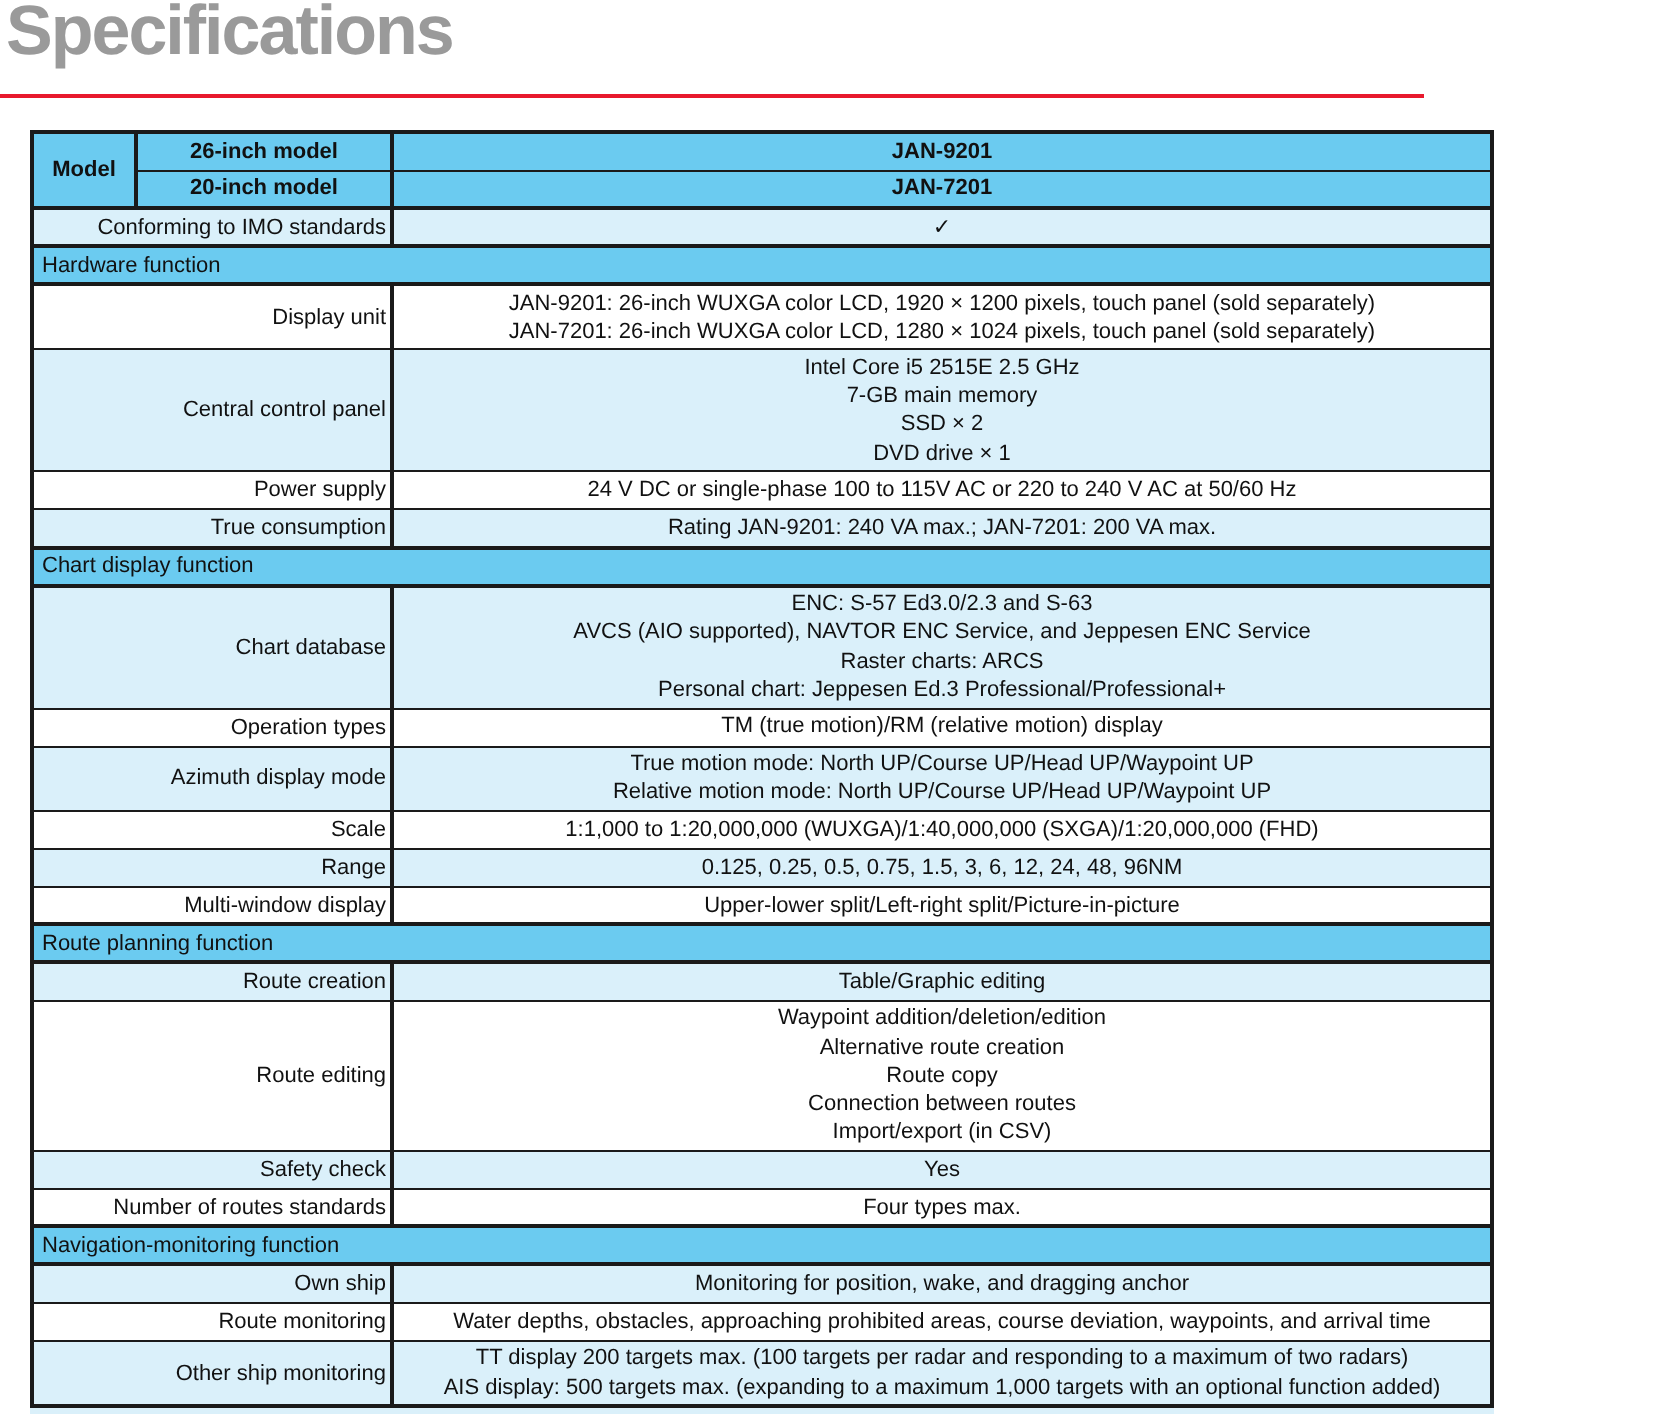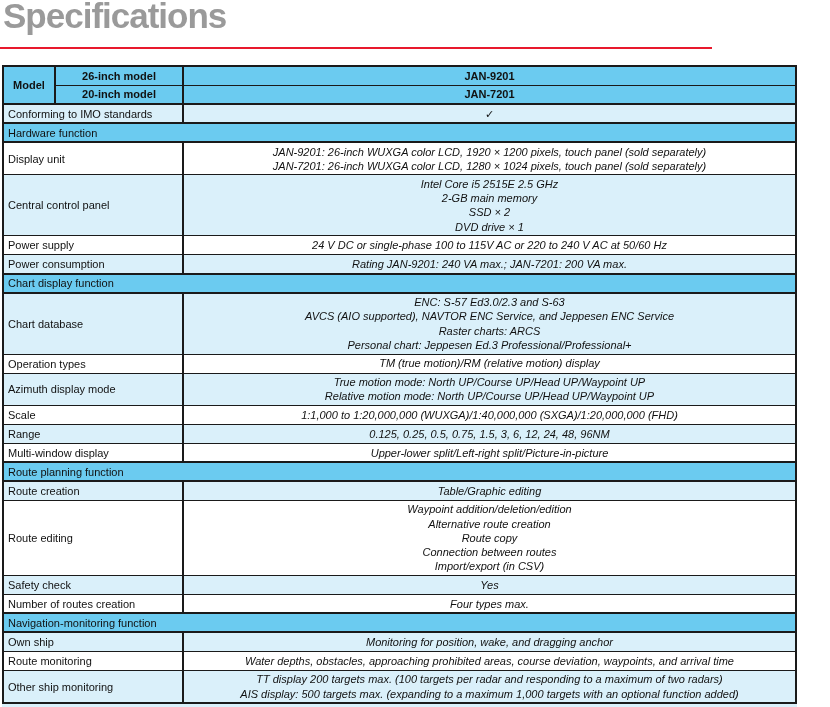--- a/index.html
+++ b/index.html
@@ -24,22 +24,22 @@
     position: absolute;
     top: 47px;
     left: 0;
     width: 712px;
     height: 2px;
     background: var(--accent-red, #e8192d);
   }
   .table-wrap {
     position: absolute;
     top: 65px;
-    left: 2px;
-    width: 795px;
+    left: 15px;
+    width: 732px;
     border-radius: 14px;
   }
   table {
     width: 100%;
     border-collapse: collapse;
     table-layout: fixed;
     border: 2px solid var(--border-dark, #1a1a1a);
   }
   col.c-model { width: 52px; }
   col.c-size  { width: 128px; }
@@ -62,33 +62,33 @@
   }
   td.section {
     background: var(--header-blue, #6bcbf0);
     text-align: left;
     padding-left: 4px;
     height: 18px;
     border-top-width: 2px;
     border-bottom-width: 2px;
   }
   td.label {
-    text-align: left;
+    text-align: right;
     padding-left: 4px;
     background: #ffffff;
     border-right-width: 2px;
   }
   td.value {
     text-align: center;
     background: #ffffff;
   }
   td.shade { background: var(--row-light-blue, #daf0fa); }
   td.single { height: 19px; }
   tr.imo-row td { border-top-width: 2px; }
-  .value-line { line-height: 14.2px; font-style: italic; }
+  .value-line { line-height: 14.2px; }
   .next-row-sliver {
     width: 100%;
     height: 3px;
     background: var(--row-light-blue, #daf0fa);
   }
 </style>
 </head>
 <body>
 
 <h1 class="page-title">Specifications</h1>
@@ -122,33 +122,33 @@
           <td colspan="2" class="label">Display unit</td>
           <td class="value">
             <div class="value-line">JAN-9201: 26-inch WUXGA color LCD, 1920 × 1200 pixels, touch panel (sold separately)</div>
             <div class="value-line">JAN-7201: 26-inch WUXGA color LCD, 1280 × 1024 pixels, touch panel (sold separately)</div>
           </td>
         </tr>
         <tr>
           <td colspan="2" class="label shade">Central control panel</td>
           <td class="value shade">
             <div class="value-line">Intel Core i5 2515E 2.5 GHz</div>
-            <div class="value-line">2-GB main memory</div>
+            <div class="value-line">7-GB main memory</div>
             <div class="value-line">SSD × 2</div>
             <div class="value-line">DVD drive × 1</div>
           </td>
         </tr>
         <tr>
           <td colspan="2" class="label single">Power supply</td>
           <td class="value single">
             <div class="value-line">24 V DC or single-phase 100 to 115V AC or 220 to 240 V AC at 50/60 Hz</div>
           </td>
         </tr>
         <tr>
-          <td colspan="2" class="label shade single">Power consumption</td>
+          <td colspan="2" class="label shade single">True consumption</td>
           <td class="value shade single">
             <div class="value-line">Rating JAN-9201: 240 VA max.; JAN-7201: 200 VA max.</div>
           </td>
         </tr>
         <tr>
           <td colspan="3" class="section">Chart display function</td>
         </tr>
         <tr>
           <td colspan="2" class="label shade">Chart database</td>
           <td class="value shade">
@@ -208,21 +208,21 @@
             <div class="value-line">Import/export (in CSV)</div>
           </td>
         </tr>
         <tr>
           <td colspan="2" class="label shade single">Safety check</td>
           <td class="value shade single">
             <div class="value-line">Yes</div>
           </td>
         </tr>
         <tr>
-          <td colspan="2" class="label single">Number of routes creation</td>
+          <td colspan="2" class="label single">Number of routes standards</td>
           <td class="value single">
             <div class="value-line">Four types max.</div>
           </td>
         </tr>
         <tr>
           <td colspan="3" class="section">Navigation-monitoring function</td>
         </tr>
         <tr>
           <td colspan="2" class="label shade single">Own ship</td>
           <td class="value shade single">

